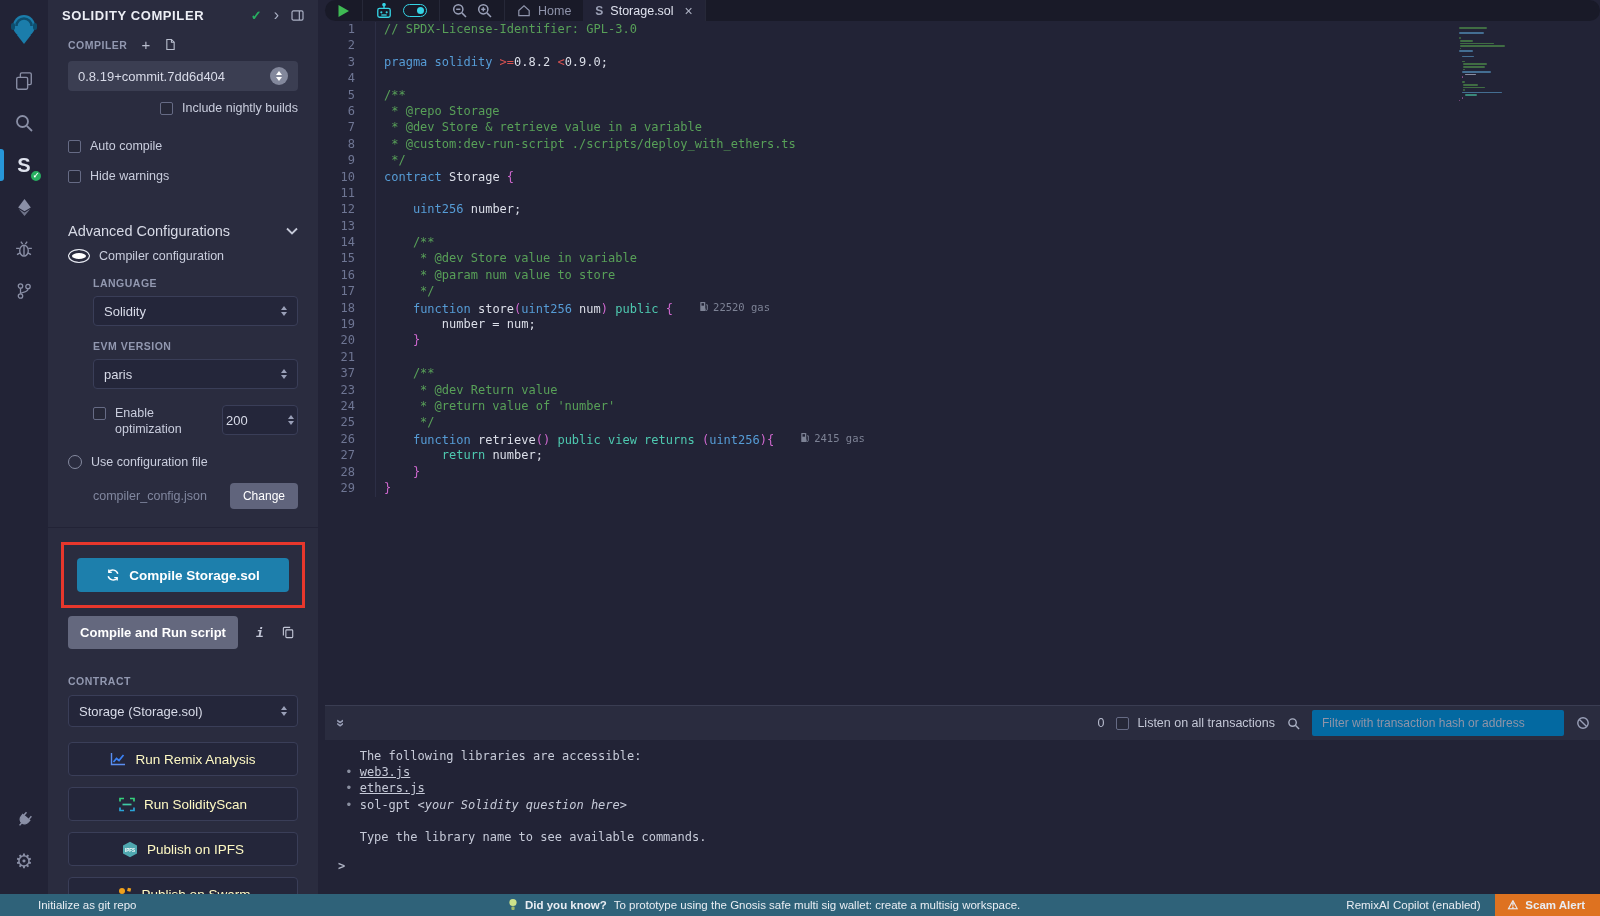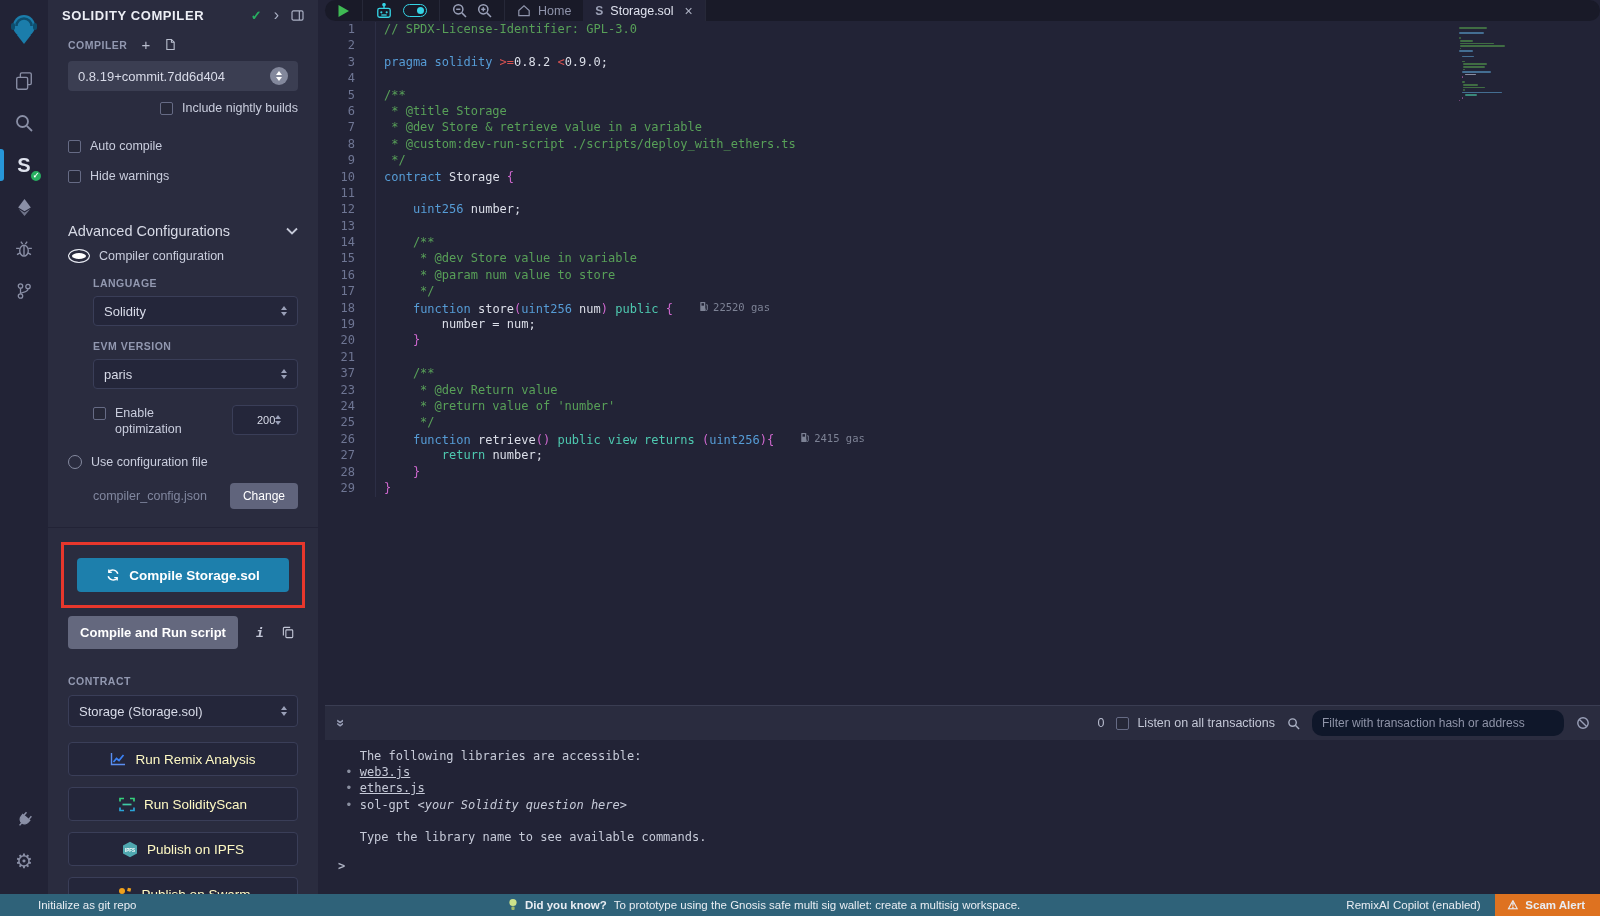--- a/index.html
+++ b/index.html
@@ -57,23 +57,23 @@
     box-shadow:inset 0 0 0 3px #2a2c3f; }
   .nightly { justify-content:flex-end; margin-top:10px; }
   .mt { margin-top:16px; } .mt-lg { margin-top:24px; }
   .adv-head { display:flex; align-items:center; justify-content:space-between;
     margin-top:40px; }
   .adv-title { font-size:14.5px; color:#d7dae6; }
   .indent { margin-left:25px; }
   .small-label { margin-top:14px; }
   .opt-row { display:flex; align-items:flex-start; justify-content:space-between; margin-top:16px; }
   .opt-label { font-size:12.5px; line-height:16px; }
-  .num-input { width:66px; height:30px; background:#24263a; border:1px solid #3a3e58;
+  .num-input { width:76px; height:30px; background:#24263a; border:1px solid #3a3e58;
     border-radius:4px; display:flex; align-items:center; justify-content:space-between;
-    padding:0 24px; font-size:11px; color:#d8dbe8; }
+    padding:0 3px; font-size:13px; color:#d8dbe8; }
   .cfg-row { display:flex; align-items:center; justify-content:space-between; margin-top:14px; }
   .cfg-name { font-size:12.5px; color:#81879f; }
   .btn-change { background:#60647c; color:#fff; font-size:12px; border:none;
     border-radius:4px; padding:6px 13px; }
   .divider { border-top:1px solid #222336; margin:18px -20px 0 -20px; }
   .red-wrap { margin:14px -7px 0 -7px; border:3px solid #e8372c; padding:13px; }
   .btn-compile { width:100%; height:34px; background:#1d7fac; color:#fff; border:none;
     border-radius:4px; font-size:13.5px; font-weight:600; display:flex; align-items:center;
     justify-content:center; gap:9px; }
   .cr-row { display:flex; align-items:center; gap:18px; margin-top:8px; }
@@ -117,21 +117,21 @@
 
   
   .terminal { height:189px; display:flex; flex-direction:column; flex:none;
     border-top:1px solid #3a3d52; background:#222336; }
   .term-head { height:34px; background:#2a2c3f; display:flex; align-items:center;
     padding:0 10px; gap:12px; flex:none; }
   .collapse { transform:rotate(-90deg); color:#9aa0b8; font-weight:700; font-size:14px; }
   .t-spacer { flex:1; }
   .t-count { color:#b8bcce; font-size:12.5px; }
   .t-listen { display:flex; align-items:center; gap:8px; color:#c3c7d6; font-size:12.5px; }
-  .t-input { width:252px; height:26px; background:#0f172a; border:none; border-radius:10px;
+  .t-input { width:252px; height:26px; background:#0369a1; border:none; border-radius:2px;
     color:#d6d9e4; font-size:12px; padding:0 10px; outline:none; }
   .t-input::placeholder { color:#8f94a8; }
   .term-body { flex:1; padding:8px 0 0 13px; font:12px "DejaVu Sans Mono",monospace;
     color:#c6cad8; overflow:hidden; }
   .tline { height:16.2px; line-height:16.2px; white-space:pre; }
   .tt-l { text-decoration:underline; } .tt-i { font-style:italic; }
   .tt-b { color:#8a8fa0; } .tt-n { color:#c6cad8; }
   .prompt { margin-top:14px; color:#aeb3c4; font-weight:700;
     font:700 12px "DejaVu Sans Mono",monospace; }
 
@@ -427,21 +427,21 @@
       </div>
     </div>
 
     <div class="editor">
       <div>
           <div class="code-line"><span class="ln">1</span><span class="lc"><span class="tok-c">// SPDX-License-Identifier: GPL-3.0</span></span></div>
           <div class="code-line"><span class="ln">2</span><span class="lc"></span></div>
           <div class="code-line"><span class="ln">3</span><span class="lc"><span class="tok-k">pragma solidity </span><span class="tok-o">&gt;=</span><span class="tok-n">0.8.2 </span><span class="tok-o">&lt;</span><span class="tok-n">0.9.0;</span></span></div>
           <div class="code-line"><span class="ln">4</span><span class="lc"></span></div>
           <div class="code-line"><span class="ln">5</span><span class="lc"><span class="tok-c">/**</span></span></div>
-          <div class="code-line"><span class="ln">6</span><span class="lc"><span class="tok-c"> * @title Storage</span></span></div>
+          <div class="code-line"><span class="ln">6</span><span class="lc"><span class="tok-c"> * @repo Storage</span></span></div>
           <div class="code-line"><span class="ln">7</span><span class="lc"><span class="tok-c"> * @dev Store &amp; retrieve value in a variable</span></span></div>
           <div class="code-line"><span class="ln">8</span><span class="lc"><span class="tok-c"> * @custom:dev-run-script ./scripts/deploy_with_ethers.ts</span></span></div>
           <div class="code-line"><span class="ln">9</span><span class="lc"><span class="tok-c"> */</span></span></div>
           <div class="code-line"><span class="ln">10</span><span class="lc"><span class="tok-k">contract </span><span class="tok-n">Storage </span><span class="tok-p">{</span></span></div>
           <div class="code-line"><span class="ln">11</span><span class="lc"></span></div>
           <div class="code-line"><span class="ln">12</span><span class="lc"><span class="tok-n">    </span><span class="tok-k">uint256</span><span class="tok-n"> number;</span></span></div>
           <div class="code-line"><span class="ln">13</span><span class="lc"></span></div>
           <div class="code-line"><span class="ln">14</span><span class="lc"><span class="tok-c">    /**</span></span></div>
           <div class="code-line"><span class="ln">15</span><span class="lc"><span class="tok-c">     * @dev Store value in variable</span></span></div>
           <div class="code-line"><span class="ln">16</span><span class="lc"><span class="tok-c">     * @param num value to store</span></span></div>

